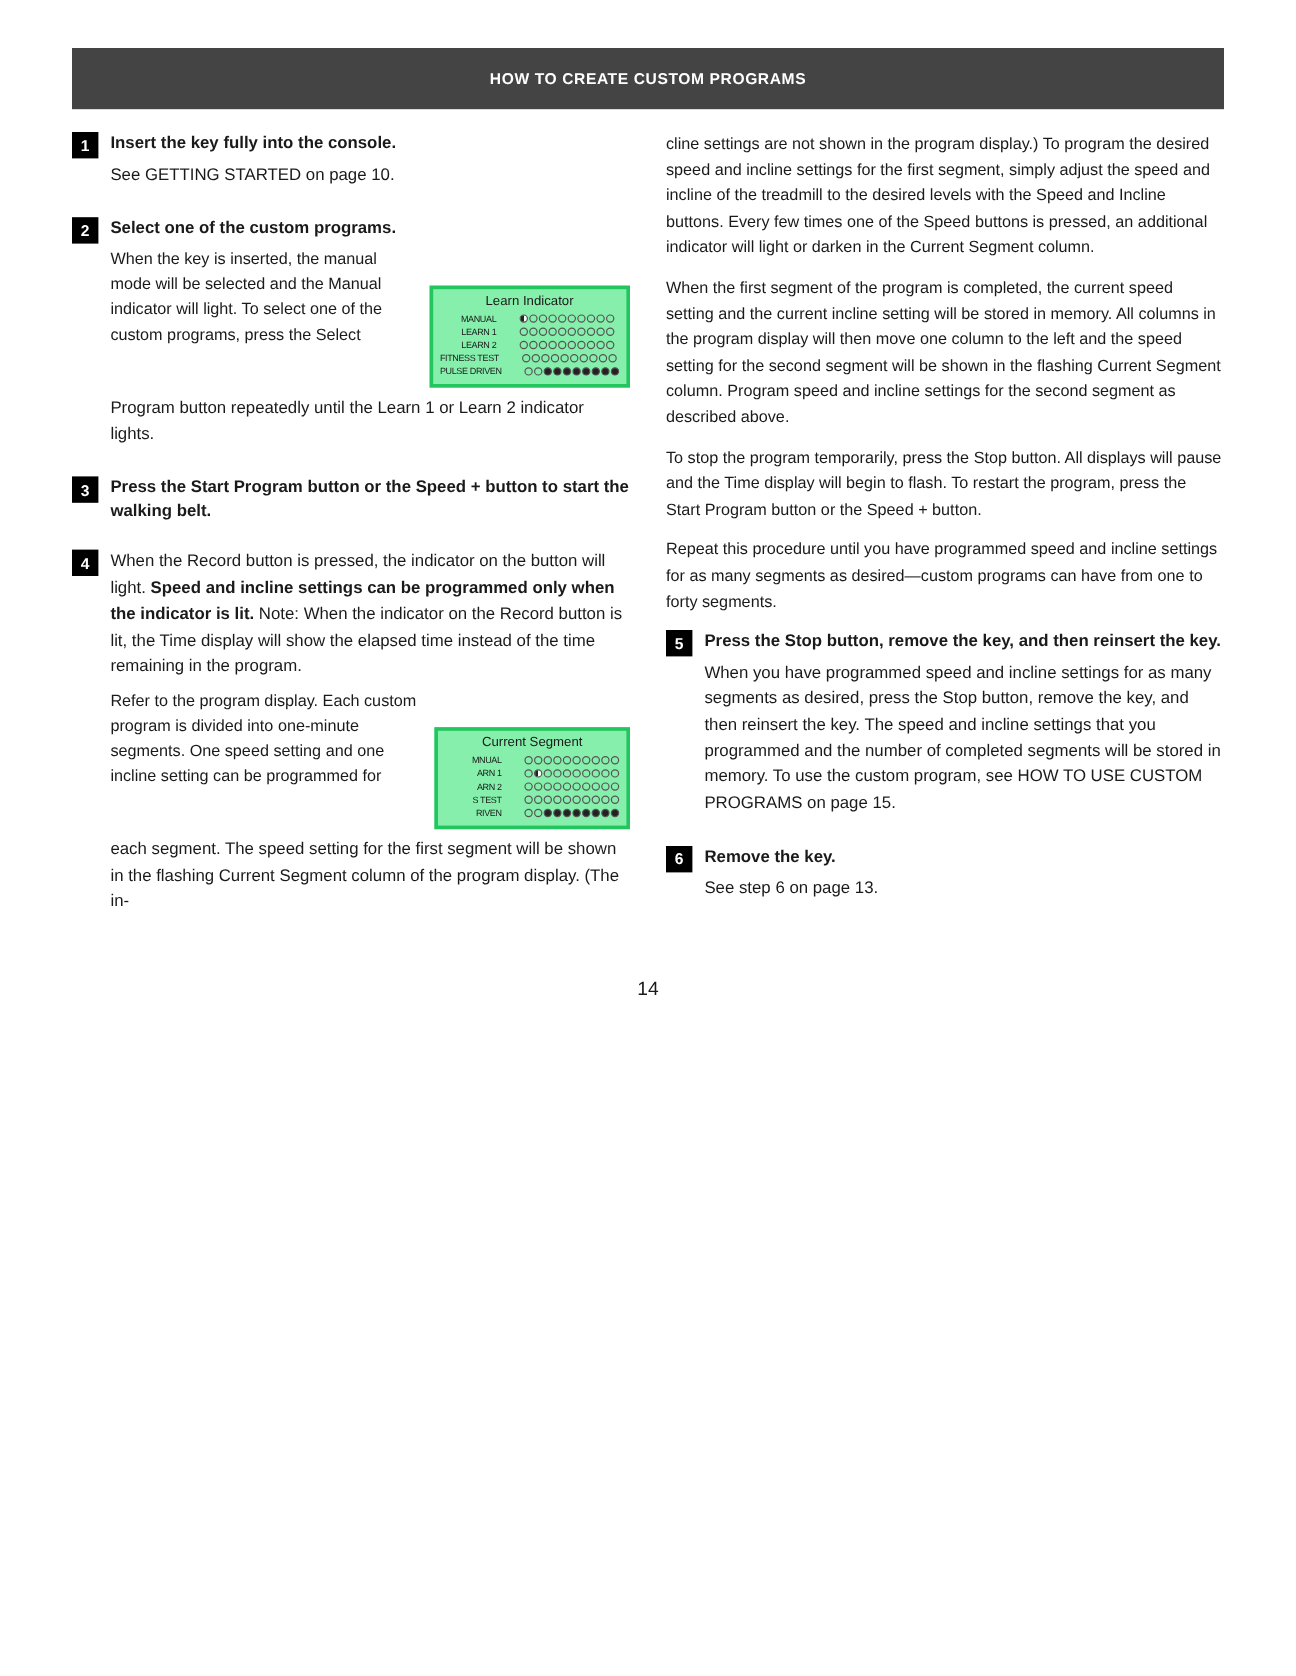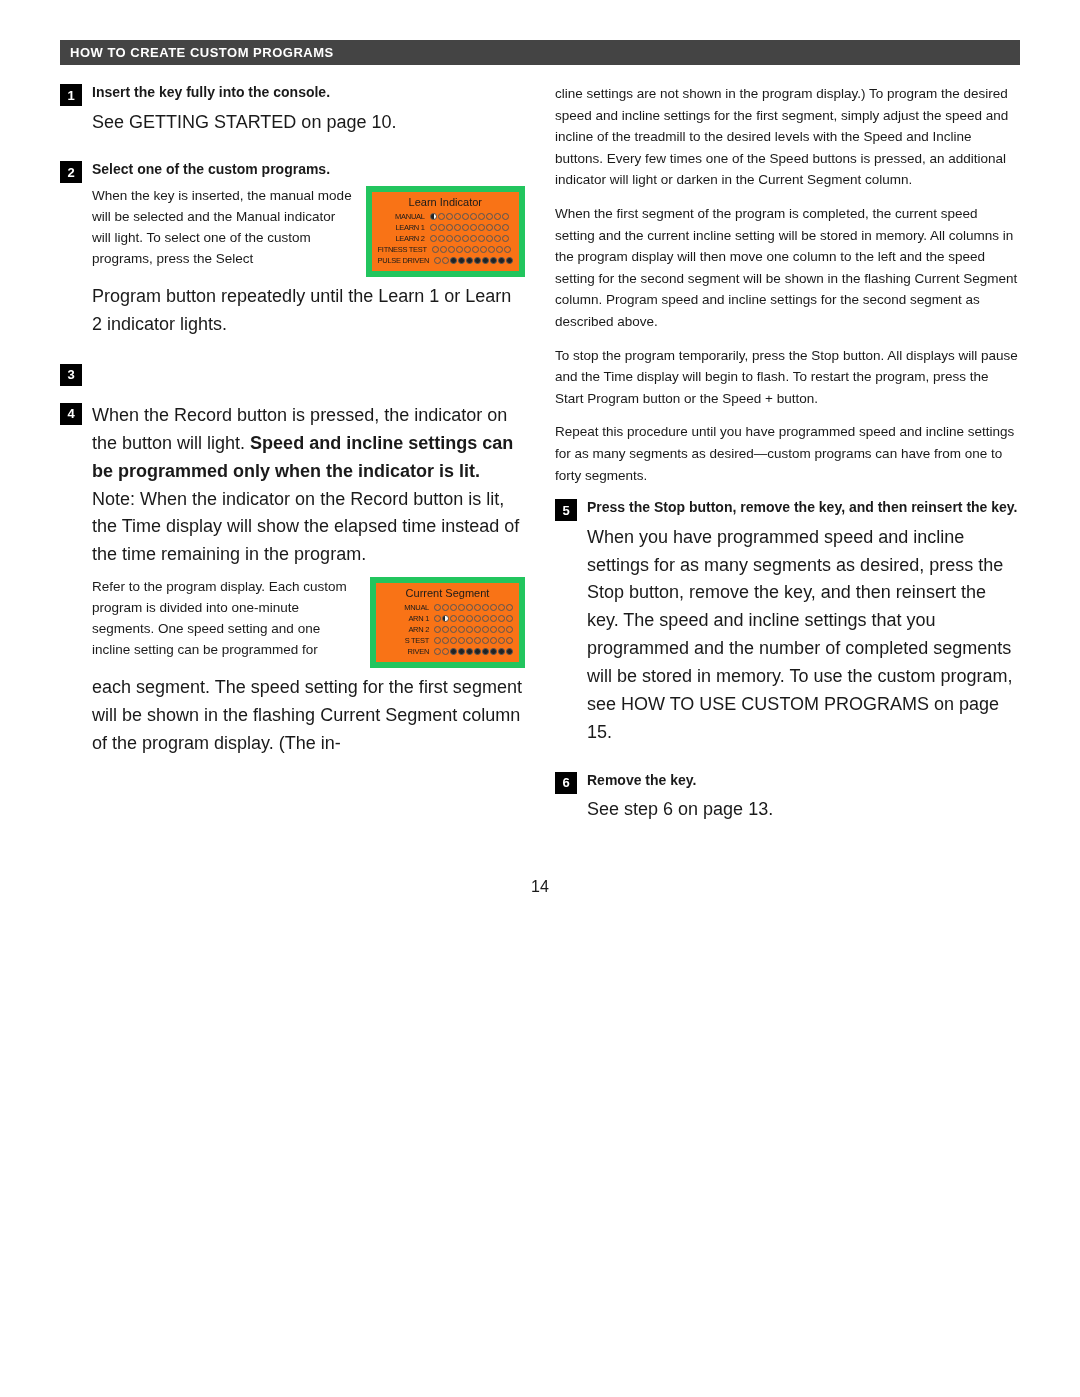--- a/index.html
+++ b/index.html
@@ -15,23 +15,24 @@
 
     .page-container {
       display: flex;
       flex-direction: column;
       gap: 0;
     }
 
     .section-header {
       background: #444;
       color: #fff;
+      text-align: center;
       font-weight: bold;
       font-size: 13px;
-      padding: 5px 10px;
+      padding: 18px 10px;
       margin-bottom: 18px;
       letter-spacing: 0.5px;
     }
 
     .two-col {
       display: flex;
       gap: 30px;
     }
 
     .left-col {
@@ -68,60 +69,61 @@
     }
 
     .step-title {
       font-weight: bold;
       font-size: 14px;
       margin-bottom: 6px;
       line-height: 1.4;
     }
 
     .step-body {
-      font-size: 18px;
+      font-size: 14px;
       line-height: 1.55;
       margin-bottom: 8px;
     }
 
     .bold { font-weight: bold; }
 
     .inline-diagram {
       display: flex;
       gap: 10px;
       align-items: flex-start;
       margin-bottom: 6px;
     }
 
     .inline-text {
       font-size: 13.5px;
       line-height: 1.55;
       flex: 1;
     }
 
     .diagram-box {
-      border: 6px solid #22c55e;
+      border: 3px solid #22c55e;
       padding: 4px 6px;
       font-size: 9px;
       min-width: 130px;
-      background: #f97316;
+      background: #86efac;
+      margin-top: 32px;
     }
 
     .diagram-title {
       font-size: 11px;
       text-align: center;
       margin-bottom: 4px;
       font-weight: normal;
     }
 
     .diagram-row {
       display: flex;
       align-items: center;
       margin-bottom: 2px;
-      gap: 2px;
+      gap: 16px;
     }
 
     .diagram-label {
       font-size: 7.5px;
       min-width: 50px;
       text-align: right;
       padding-right: 3px;
       letter-spacing: -0.3px;
     }
 
@@ -271,20 +273,21 @@
               </div>
             </div>
           </div>
           <div class="step-body">Program button repeatedly until the Learn 1 or Learn 2 indicator lights.</div>
         </div>
       </div>
 
       <div class="step">
         <div class="step-number">3</div>
         <div class="step-content">
+          <div class="step-title">Press the Start Program button or the Speed + button to start the walking belt.</div>
         </div>
       </div>
 
       <div class="step">
         <div class="step-number">4</div>
         <div class="step-content">
           <div class="step-body">
             <span>When the Record button is pressed, the indicator on the button will light.</span>
             <span class="bold">Speed and incline settings can be programmed only when the indicator is lit.</span>
             <span>Note: When the indicator on the Record button is lit, the Time display will show the elapsed time instead of the time remaining in the program.</span>

